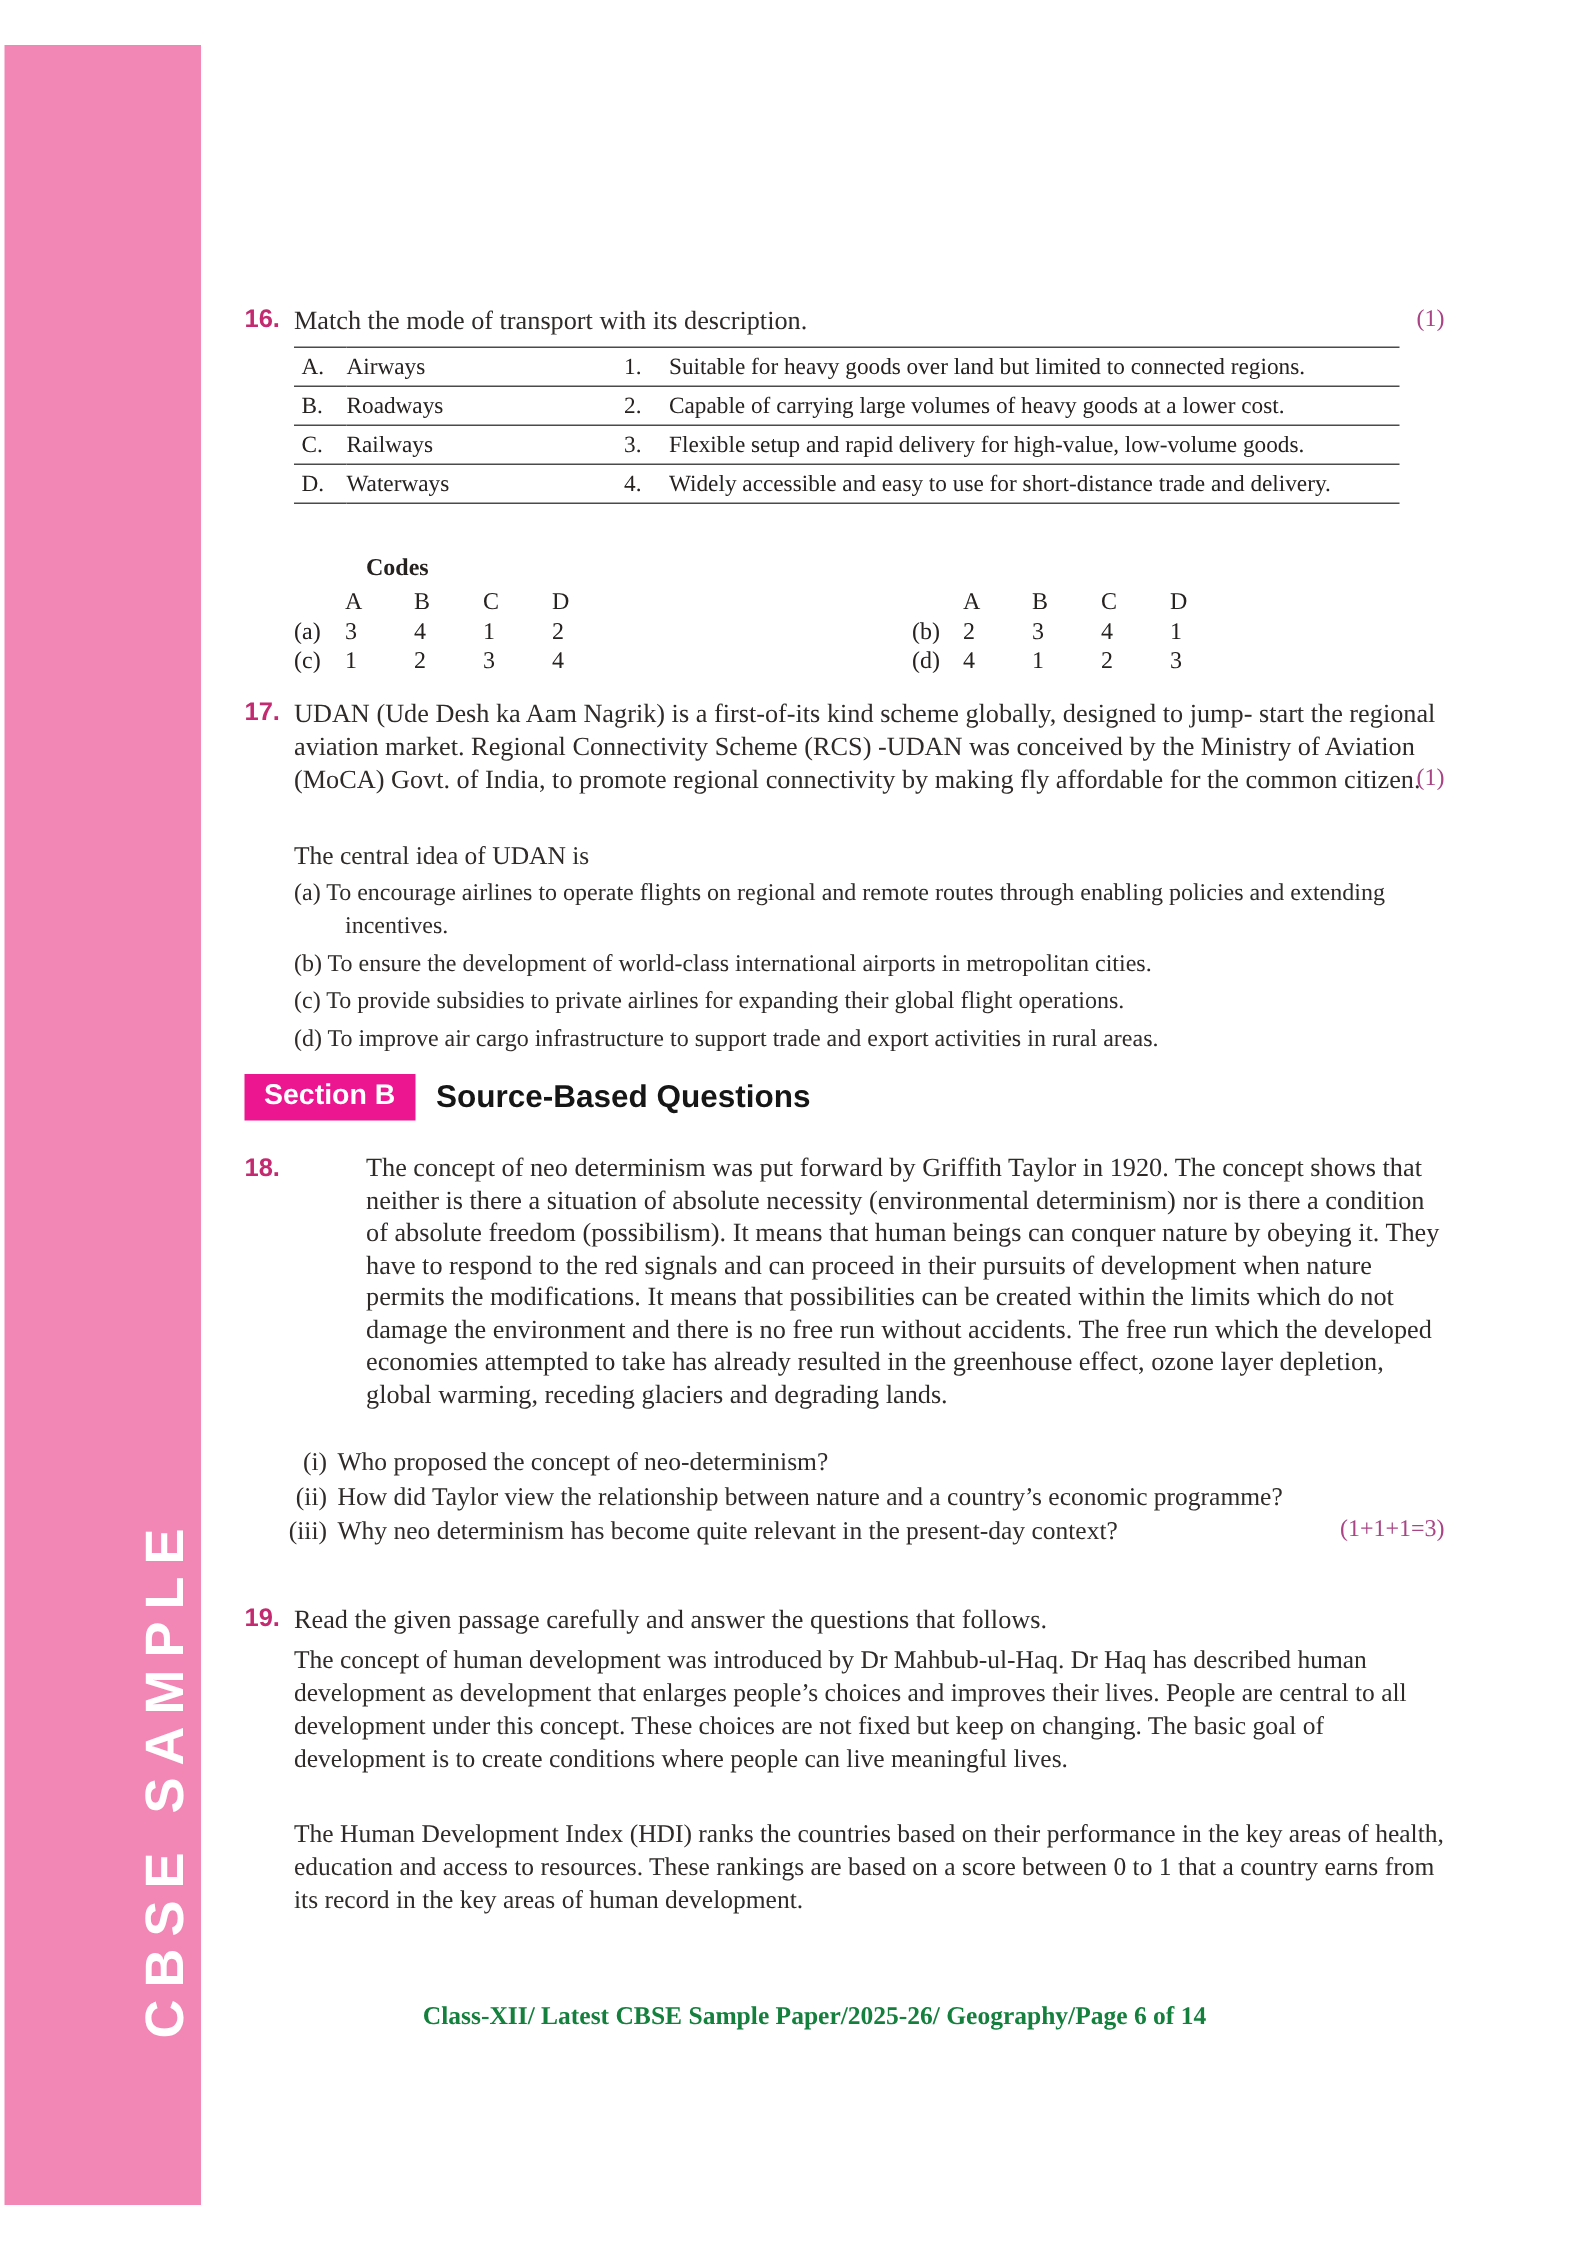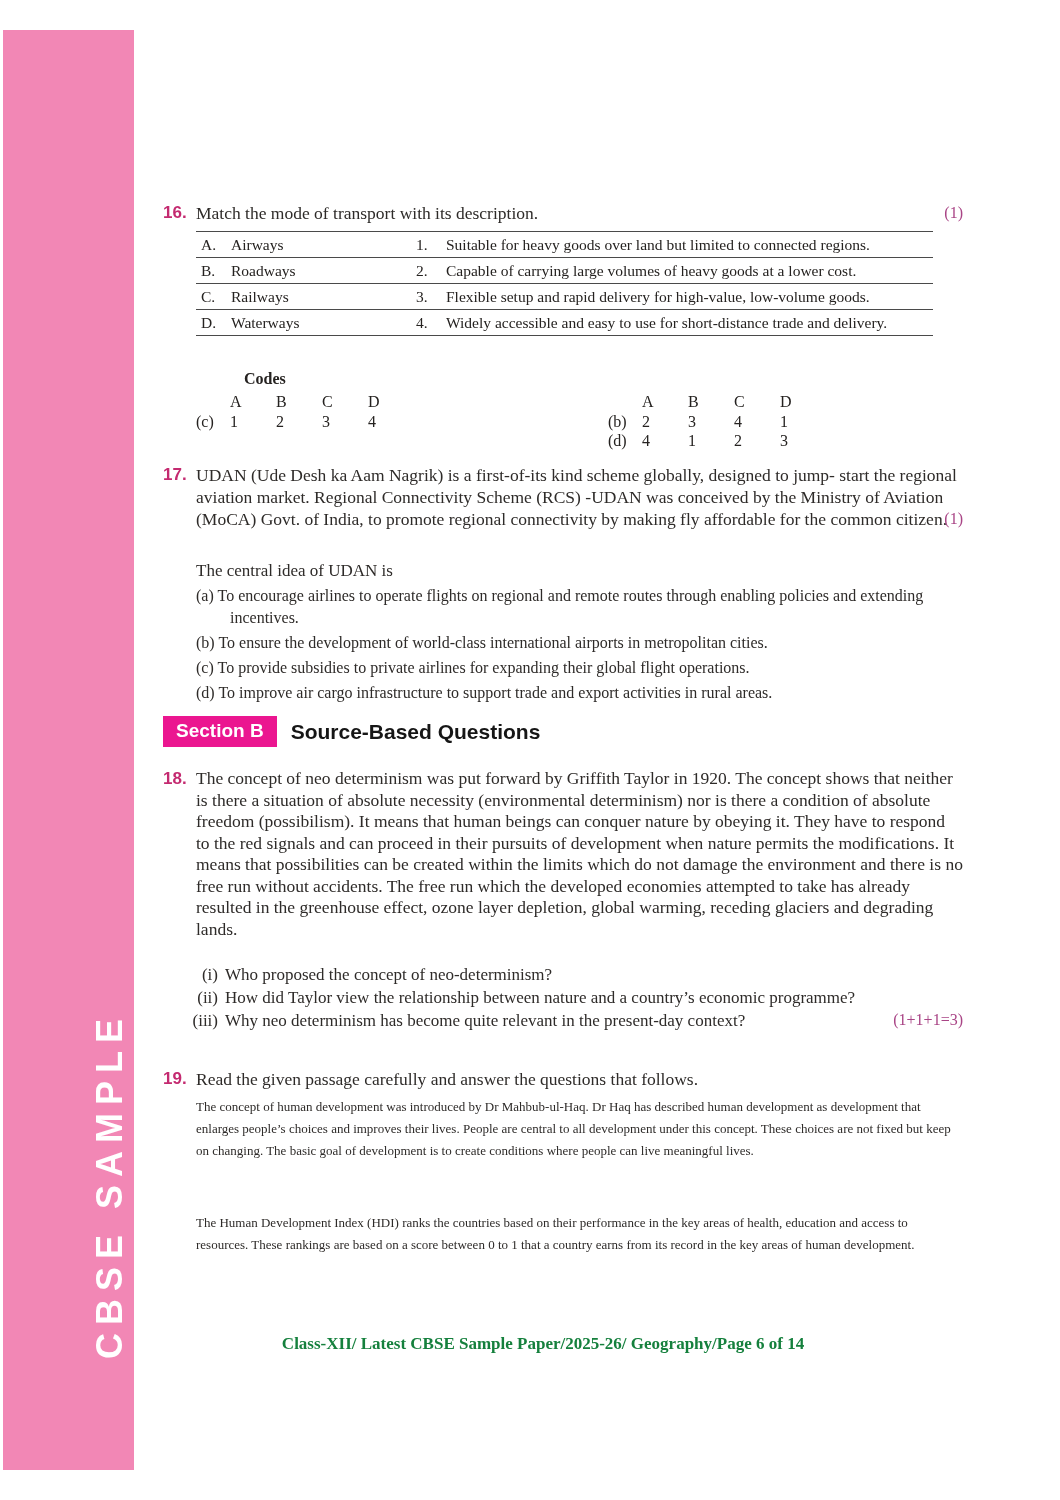--- a/index.html
+++ b/index.html
@@ -75,21 +75,21 @@
     font-family:"Liberation Sans", sans-serif; font-weight:bold; font-size:21px;
     color:#161616; margin-left:14px;
   }
 
   
   .subqs { font-size:17px; line-height:23px; color:#2e2b29; }
   .subq { display:flex; position:relative; }
   .subq .rlab { flex:0 0 62px; text-align:right; padding-right:7px; }
   .subq .rtxt { flex:1; max-width:660px; }
 
-  .para { padding-left:33px; font-size:13px; line-height:22px; color:#2e2b29; }
+  .para { padding-left:33px; font-size:17px; line-height:22px; color:#2e2b29; }
   .q18p { line-height:21.5px; }
 
   .footer {
     font-weight:bold; font-size:17px; color:#15803d;
     text-align:center; padding-right:40px;
   }
 </style>
 </head>
 <body>
 
@@ -135,20 +135,23 @@
       </tr>
     </tbody>
       </table>
 
     <div class="abs codes" style="top:370px;">
       <div class="codes-title">Codes</div>
       <div class="codes-cols">
         <div class="codes-group-left">
           <div class="codes-row">
             <span class="cl"></span><span class="cv">A</span><span class="cv">B</span><span class="cv">C</span><span class="cv">D</span>
+          </div>
+          <div class="codes-row">
+            <span class="cl">(a)</span><span class="cv">3</span><span class="cv">4</span><span class="cv">1</span><span class="cv">2</span>
           </div>
           <div class="codes-row">
             <span class="cl">(c)</span><span class="cv">1</span><span class="cv">2</span><span class="cv">3</span><span class="cv">4</span>
           </div>
         </div>
         <div>
           <div class="codes-row">
             <span class="cl"></span><span class="cv">A</span><span class="cv">B</span><span class="cv">C</span><span class="cv">D</span>
           </div>
           <div class="codes-row">
@@ -173,21 +176,21 @@
       <div class="opt"><span>(b)</span> <span>To ensure the development of world-class international airports in metropolitan cities.</span></div>
       <div class="opt"><span>(c)</span> <span>To provide subsidies to private airlines for expanding their global flight operations.</span></div>
       <div class="opt"><span>(d)</span> <span>To improve air cargo infrastructure to support trade and export activities in rural areas.</span></div>
     </div>
 
     <div class="abs section-row" style="top:716px;">
       <span class="section-badge">Section B</span>
       <span class="section-title">Source-Based Questions</span>
     </div>
 
-    <div class="abs qhead" style="top:768px;">
+    <div class="abs qhead" style="top:768px;gap:48px;">
       <span class="qnum">18.</span>
       <span class="qtext q18p">The concept of neo determinism was put forward by Griffith Taylor in 1920. The concept shows that neither is there a situation of absolute necessity (environmental determinism) nor is there a condition of absolute freedom (possibilism). It means that human beings can conquer nature by obeying it. They have to respond to the red signals and can proceed in their pursuits of development when nature permits the modifications. It means that possibilities can be created within the limits which do not damage the environment and there is no free run without accidents. The free run which the developed economies attempted to take has already resulted in the greenhouse effect, ozone layer depletion, global warming, receding glaciers and degrading lands.</span>
     </div>
 
     <div class="abs subqs" style="top:963px;">
       <div class="subq">
         <span class="rlab">(i)</span>
         <span class="rtxt">Who proposed the concept of neo-determinism?</span>
       </div>
       <div class="subq">

